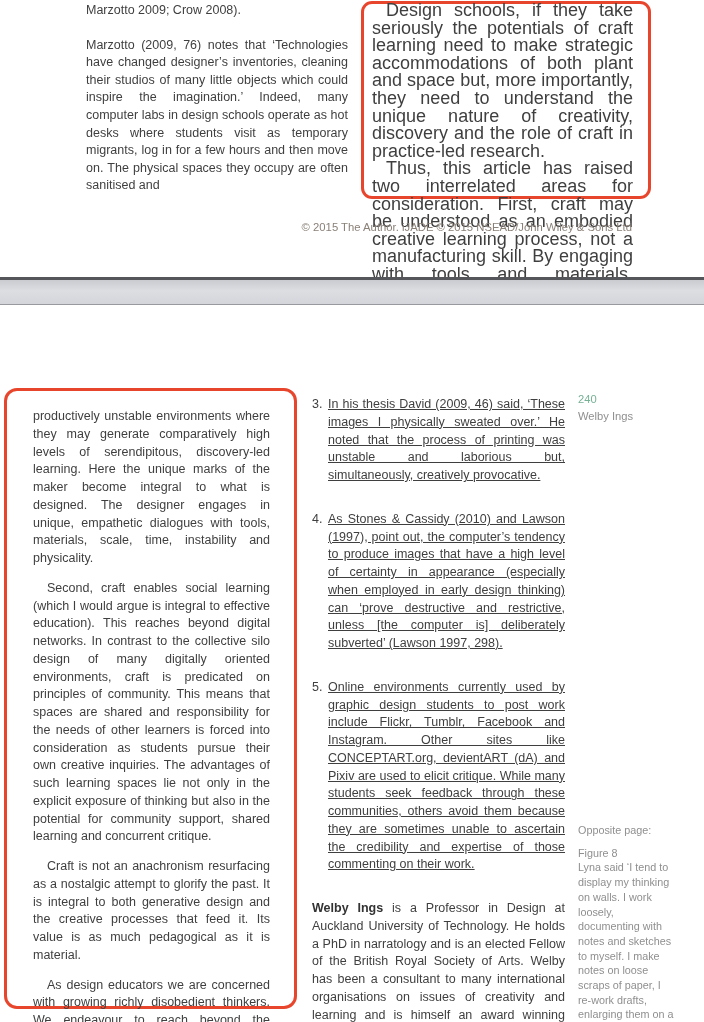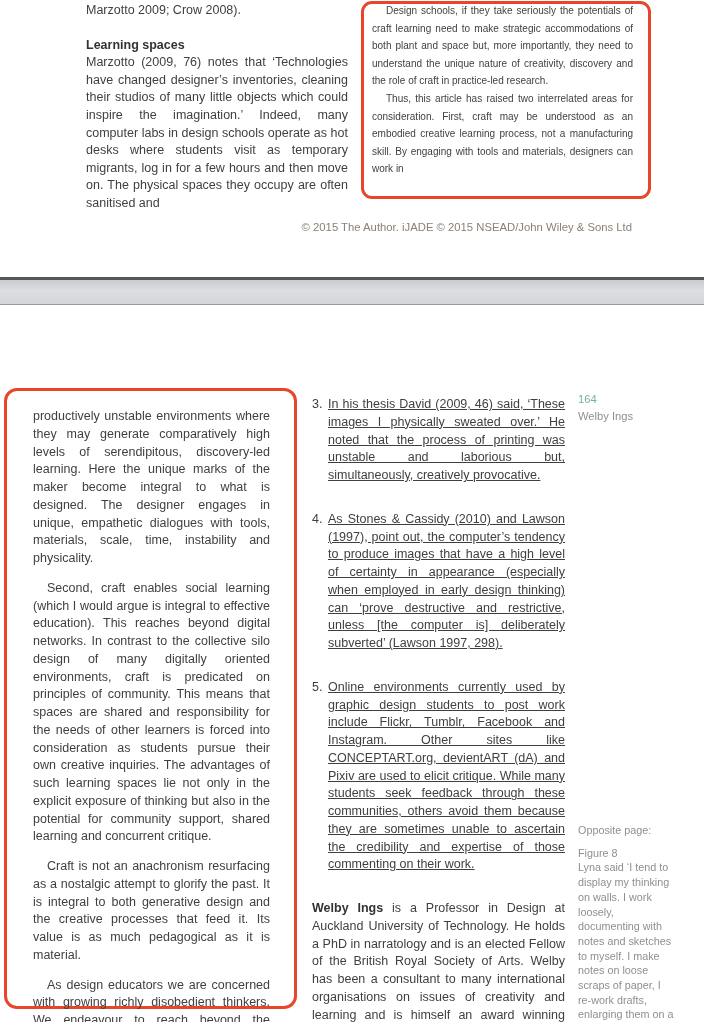--- a/index.html
+++ b/index.html
@@ -12,21 +12,21 @@
   .page1 { position:absolute; left:0; top:0; width:704px; height:238px; }
   .p1-left {
     position:absolute; left:86px; top:2px; width:262px;
     font-size:12.5px; line-height:17.6px;
   }
   .p1-left .lastline { margin:0 0 17px 0; }
   .p1-left h3 { margin:0; font-size:12.5px; line-height:17.6px; font-weight:bold; color:#333; }
   .p1-left p.body { margin:0; text-align:justify; }
   .p1-right {
     position:absolute; left:372px; top:2px; width:261px;
-    font-size:10px; line-height:17.6px;
+    font-size:18px; line-height:17.6px;
   }
   .p1-right p { margin:0; text-align:justify; text-indent:14px; }
   .annotation-box {
     position:absolute; box-sizing:border-box;
     border:3px solid var(--annotation-red,#e8462c);
     border-radius:11px; pointer-events:none;
   }
   .box1 { left:361px; top:1px; width:290px; height:198px; }
   .footer {
     position:absolute; right:72px; top:219px; text-align:right;
@@ -69,21 +69,20 @@
   .caption-body { margin:0; white-space:pre-line; }
 </style>
 </head>
 <body>
 
 <div class="viewer">
 
   <section class="page1">
     <div class="p1-left">
       <p class="lastline">Marzotto 2009; Crow 2008).</p>
-      <h3>Learning spaces</h3>
       <p class="body">Marzotto (2009, 76) notes that ‘Technologies have changed designer’s inventories, cleaning their studios of many little objects which could inspire the imagination.’ Indeed, many computer labs in design schools operate as hot desks where students visit as temporary migrants, log in for a few hours and then move on. The physical spaces they occupy are often sanitised and</p>
     </div>
 
     <div class="annotation-box box1"></div>
 
     <div class="p1-right">
       <p>Design schools, if they take seriously the potentials of craft learning need to make strategic accommodations of both plant and space but, more importantly, they need to understand the unique nature of creativity, discovery and the role of craft in practice-led research.</p>
       <p>Thus, this article has raised two interrelated areas for consideration. First, craft may be understood as an embodied creative learning process, not a manufacturing skill. By engaging with tools and materials, designers can work in</p>
     </div>
 
@@ -116,21 +115,21 @@
         <span class="note-text">As Stones &amp; Cassidy (2010) and Lawson (1997), point out, the computer’s tendency to produce images that have a high level of certainty in appearance (especially when employed in early design thinking) can ‘prove destructive and restrictive, unless [the computer is] deliberately subverted’ (Lawson 1997, 298).</span>
       </div>
       <div class="note">
         <span class="note-num">5.</span>
         <span class="note-text">Online environments currently used by graphic design students to post work include Flickr, Tumblr, Facebook and Instagram. Other sites like CONCEPTART.org, devientART (dA) and Pixiv are used to elicit critique. While many students seek feedback through these communities, others avoid them because they are sometimes unable to ascertain the credibility and expertise of those commenting on their work.</span>
       </div>
       <p class="bio"><b>Welby Ings</b><span> is a Professor in Design at Auckland University of Technology. He holds a PhD in narratology and is an elected Fellow of the British Royal Society of Arts. Welby has been a consultant to many international organisations on issues of creativity and learning and is himself an award winning designer, film-maker and playwright. He has taught at all levels of the education system and has remained an outspoken critic of dehumanised and fragmented systems of learning. In 2002 he was awarded</span></p>
     </div>
 
     <div class="p2-margin">
-      <p class="page-number">164</p>
+      <p class="page-number">240</p>
       <p class="margin-author">Welby Ings</p>
       <div class="caption-block">
         <p class="caption-intro">Opposite page:</p>
         <p class="caption-body">Figure 8
 Lyna said ‘I tend to display my thinking on walls. I work loosely, documenting with notes and sketches to myself. I make notes on loose scraps of paper, I re-work drafts, enlarging them on a photocopier and pinning them up for reflection ... The use</p>
       </div>
     </div>
   </section>
 
 </div>

